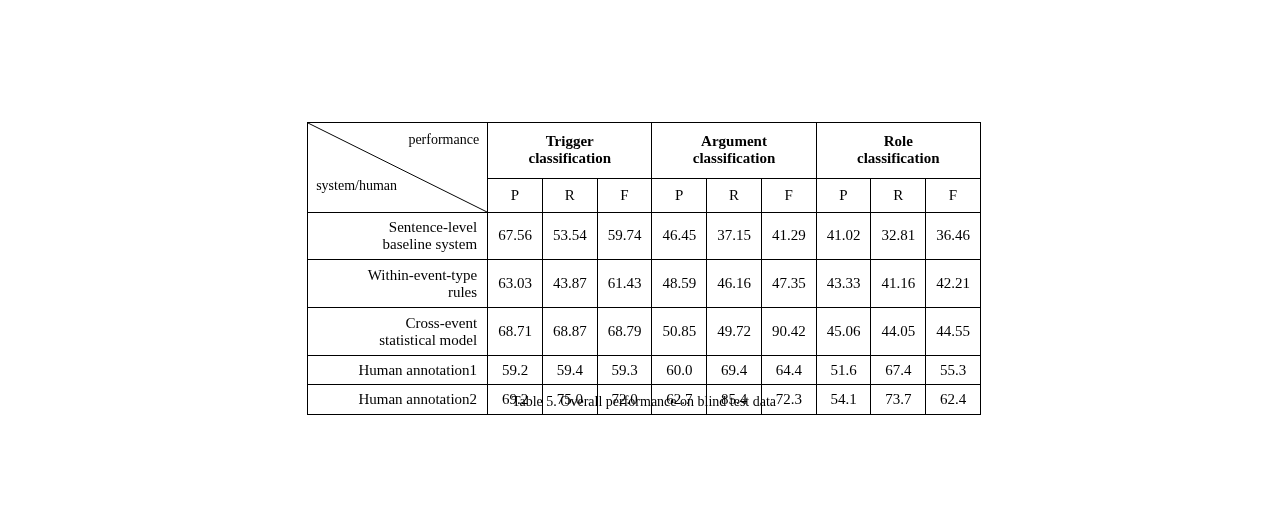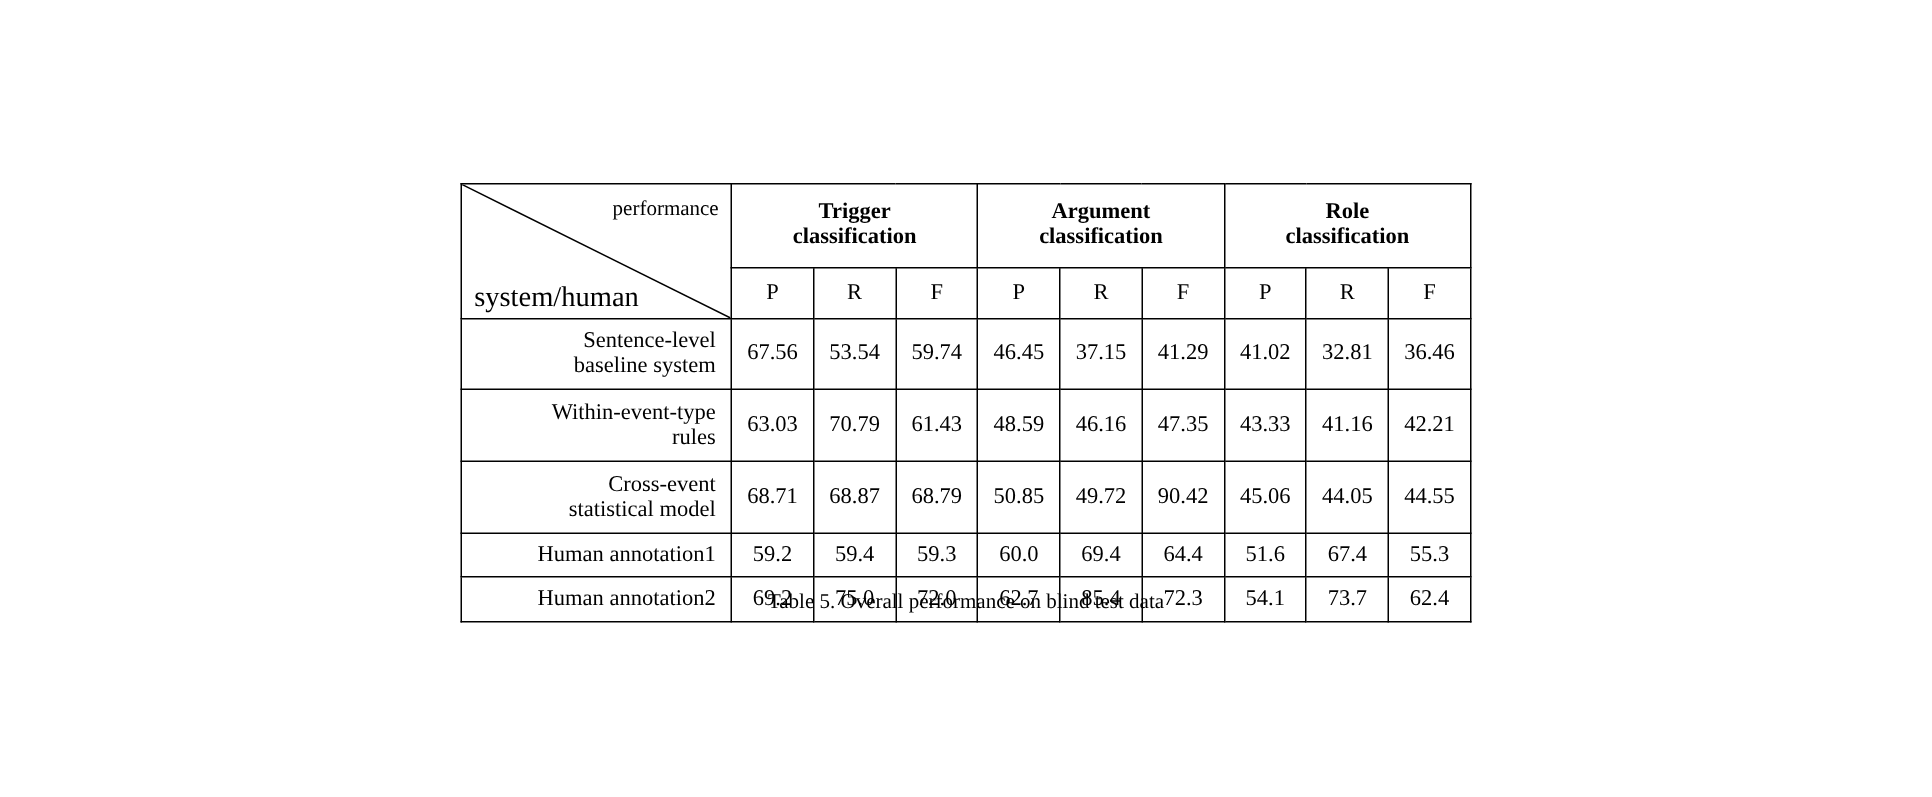--- a/index.html
+++ b/index.html
@@ -70,23 +70,23 @@
     .diag-top {
       position: absolute;
       top: 8px;
       right: 8px;
       font-size: 14px;
       line-height: 1.3;
     }
 
     .diag-bottom {
       position: absolute;
-      bottom: 0;
+      bottom: 16px;
       left: 8px;
-      font-size: 19px;
+      font-size: 14px;
       line-height: 1.3;
       text-align: left;
     }
 
     .caption {
       margin-top: 0;
       font-size: 14px;
       text-align: center;
     }
   </style>
@@ -129,21 +129,21 @@
           <td>46.45</td>
           <td>37.15</td>
           <td>41.29</td>
           <td>41.02</td>
           <td>32.81</td>
           <td>36.46</td>
         </tr>
         <tr>
           <td class="row-label">Within-event-type<br>rules</td>
           <td>63.03</td>
-          <td>70.79</td>
+          <td>43.87</td>
           <td>61.43</td>
           <td>48.59</td>
           <td>46.16</td>
           <td>47.35</td>
           <td>43.33</td>
           <td>41.16</td>
           <td>42.21</td>
         </tr>
         <tr>
           <td class="row-label">Cross-event<br>statistical model</td>

